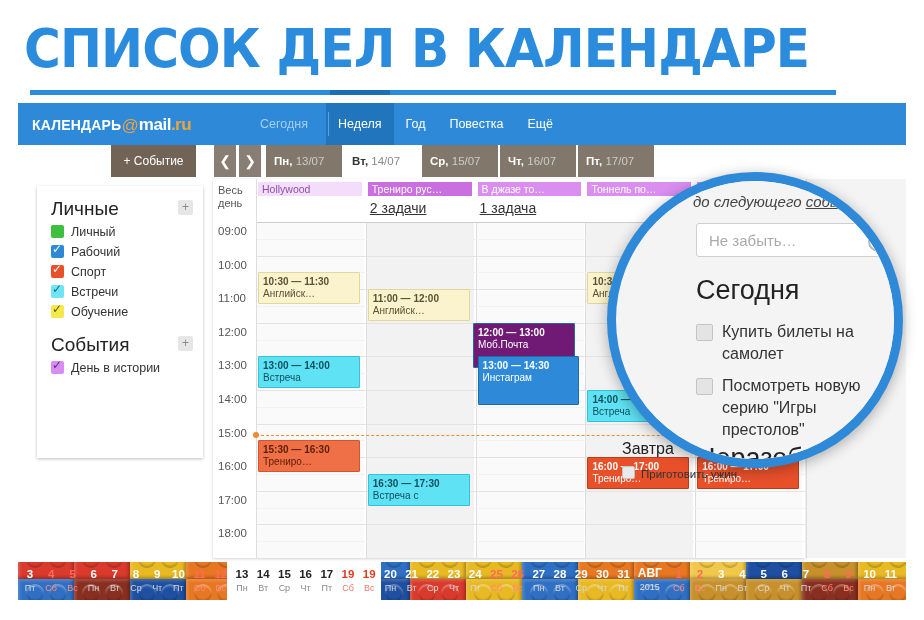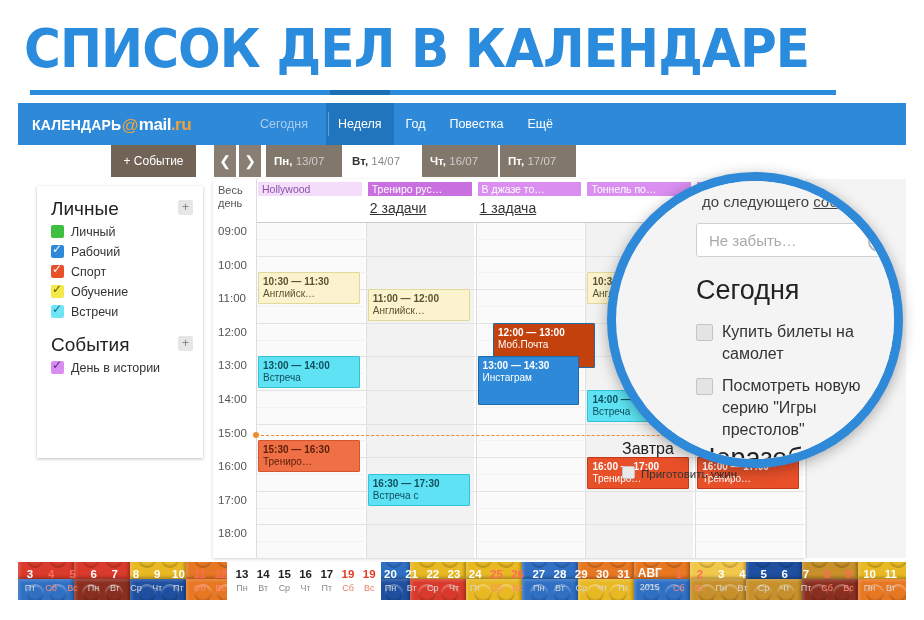--- a/index.html
+++ b/index.html
@@ -221,21 +221,21 @@
     width: 296px; height: 296px; border-radius: 50%;
     border: 9px solid #2e8ad8;
     box-shadow: 0 3px 14px rgba(0,0,0,.3);
     overflow: hidden; background: #f4f4f4; box-sizing: border-box;
   }
   .mg-inner { position: absolute; inset: 0; }
   .mg-panel { position: absolute; left: 28px; top: -28px; width: 300px; height: 360px; background: #f4f4f4; }
   .mg-mins {
     position: absolute; left: 60px; top: 0px; font-size: 30px; font-weight: bold; color: #222; white-space: nowrap;
   }
-  .mg-sub { position: absolute; left: 58px; top: 40px; font-size: 15px; color: #444; white-space: nowrap; }
+  .mg-sub { position: absolute; left: 49px; top: 40px; font-size: 15px; color: #444; white-space: nowrap; font-style: italic; }
   .mg-sub u { text-decoration: underline; }
   .mg-input {
     position: absolute; left: 52px; top: 70px; width: 204px; height: 34px;
     background: #fff; border: 1px solid #cfcfcf; border-radius: 3px; box-sizing: border-box;
   }
   .mg-input .ph { position: absolute; left: 12px; top: 8px; font-size: 15px; color: #aaa; }
   .mg-clock {
     position: absolute; right: 10px; top: 7px; width: 17px; height: 17px;
     border: 2px solid #b8b8b8; border-radius: 50%;
   }
@@ -1253,36 +1253,37 @@
         </div>
     </div>
 
     <div class="toolbar">
       <div class="btn-event">+ Событие</div>
       <div class="arrow prev">❮</div>
       <div class="arrow next">❯</div>
       <div class="daycols" id="daycols">
           <div class="daycol"><b>Пн,</b> <span class="num">13/07</span></div>
           <div class="daycol today"><b>Вт,</b> <span class="num">14/07</span></div>
+          <div class="daycol"><b>Ср,</b> <span class="num">15/07</span></div>
           <div class="daycol"><b>Чт,</b> <span class="num">16/07</span></div>
           <div class="daycol"><b>Пт,</b> <span class="num">17/07</span></div>
         </div>
     </div>
 
     <div class="sidebar">
       <div class="side-head">
         <span>Личные</span>
         <span class="side-plus">+</span>
       </div>
       <div id="cal-list">
           <div class="cal-item"><span class="cb" style="background:#3fbf3f"></span><span>Личный</span></div>
           <div class="cal-item"><span class="cb checked " style="background:#2e8ad8"></span><span>Рабочий</span></div>
           <div class="cal-item"><span class="cb checked " style="background:#e8502a"></span><span>Спорт</span></div>
+          <div class="cal-item"><span class="cb checked cyan" style="background:#6fe4f4"></span><span>Встречи</span></div>
           <div class="cal-item"><span class="cb checked light" style="background:#f4e84a"></span><span>Обучение</span></div>
-          <div class="cal-item"><span class="cb checked cyan" style="background:#6fe4f4"></span><span>Встречи</span></div>
         </div>
       <div class="side-head">
         <span>События</span>
         <span class="side-plus">+</span>
       </div>
       <div id="evcal-list">
           <div class="cal-item"><span class="cb checked violet" style="background:#d88ef0"></span><span>День в истории</span></div>
         </div>
     </div>
 
@@ -1353,21 +1354,21 @@
             <span class="n">Английск…</span>
           </div>
           <div class="ev" style="left:154.8px;top:110.2px;width:101.8px;height:31.6px;background:#fbf3cd;color:#5a5330;border:1px solid #e2d89a">
             <span class="t">11:00 — 12:00</span>
             <span class="n">Английск…</span>
           </div>
           <div class="ev" style="left:45px;top:177.4px;width:101.8px;height:31.6px;background:#5fe3f4;color:#0e4f5e;border:1px solid #33c3d8">
             <span class="t">13:00 — 14:00</span>
             <span class="n">Встреча</span>
           </div>
-          <div class="ev" style="left:280px;top:143.8px;width:101.8px;height:45px;background:#c2410c;color:#ffffff;border:1px solid #1f6ba8">
+          <div class="ev" style="left:260px;top:143.8px;width:101.8px;height:45px;background:#701a75;color:#ffffff;border:1px solid #1f6ba8">
             <span class="t">12:00 — 13:00</span>
             <span class="n">Моб.Почта</span>
           </div>
           <div class="ev" style="left:264.6px;top:177.4px;width:101.8px;height:48.400000000000006px;background:#2e8ad8;color:#ffffff;border:1px solid #1f6ba8">
             <span class="t">13:00 — 14:30</span>
             <span class="n">Инстаграм</span>
           </div>
           <div class="ev" style="left:374.4px;top:93.4px;width:101.8px;height:31.6px;background:#fbf3cd;color:#5a5330;border:1px solid #e2d89a">
             <span class="t">10:30 — 11:30</span>
             <span class="n">Английск…</span>

